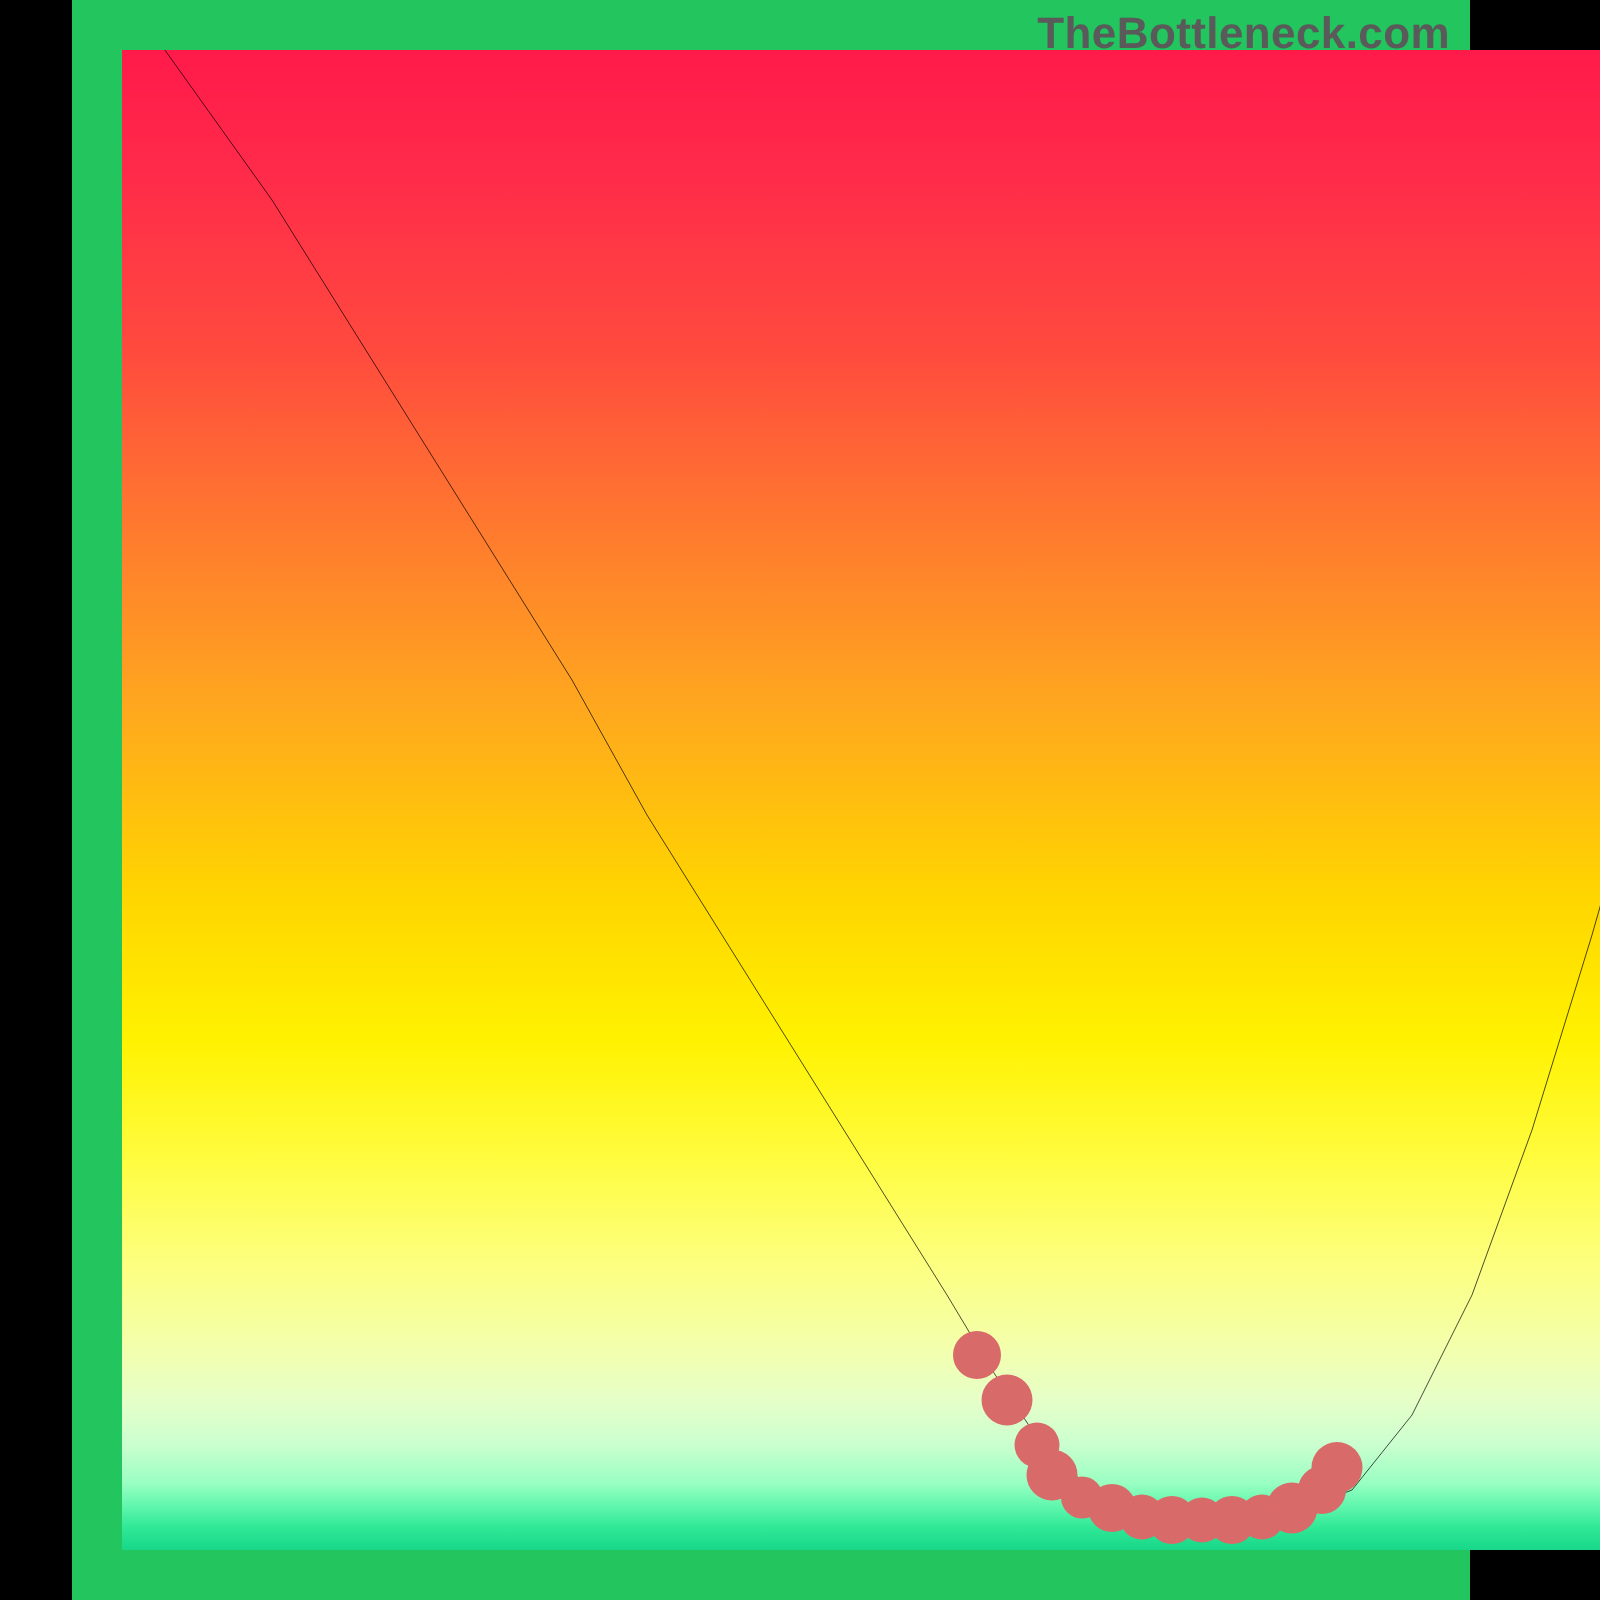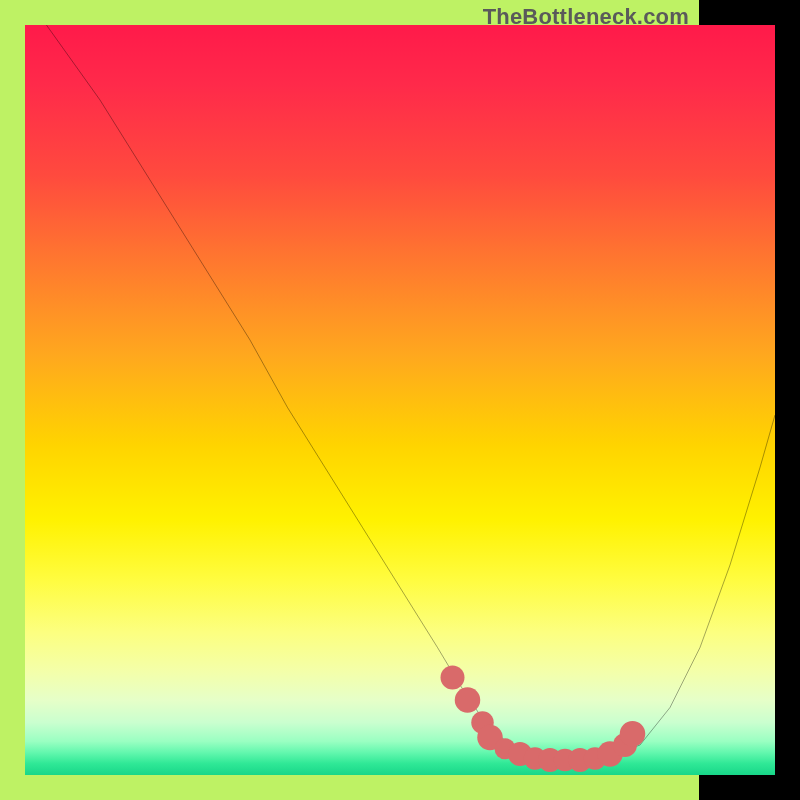--- a/index.html
+++ b/index.html
@@ -1,21 +1,22 @@
 <!DOCTYPE html>
 <html><head>
 <meta charset="utf-8">
 <style>
   * { margin: 0; padding: 0; box-sizing: border-box; }
   html, body { width: 800px; height: 800px; overflow: hidden; background: #000; }
   .frame {
     position: relative;
     width: 699px;
     height: 800px;
-    background: #bef264;
+    background: #22c55e;
+    margin-left: 36px;
   }
   .watermark {
     position: absolute;
     top: 4px;
     right: 10px;
     font-family: Arial, Helvetica, sans-serif;
     font-size: 22px;
     font-weight: 600;
     color: #5a5a5a;
     letter-spacing: 0.2px;

